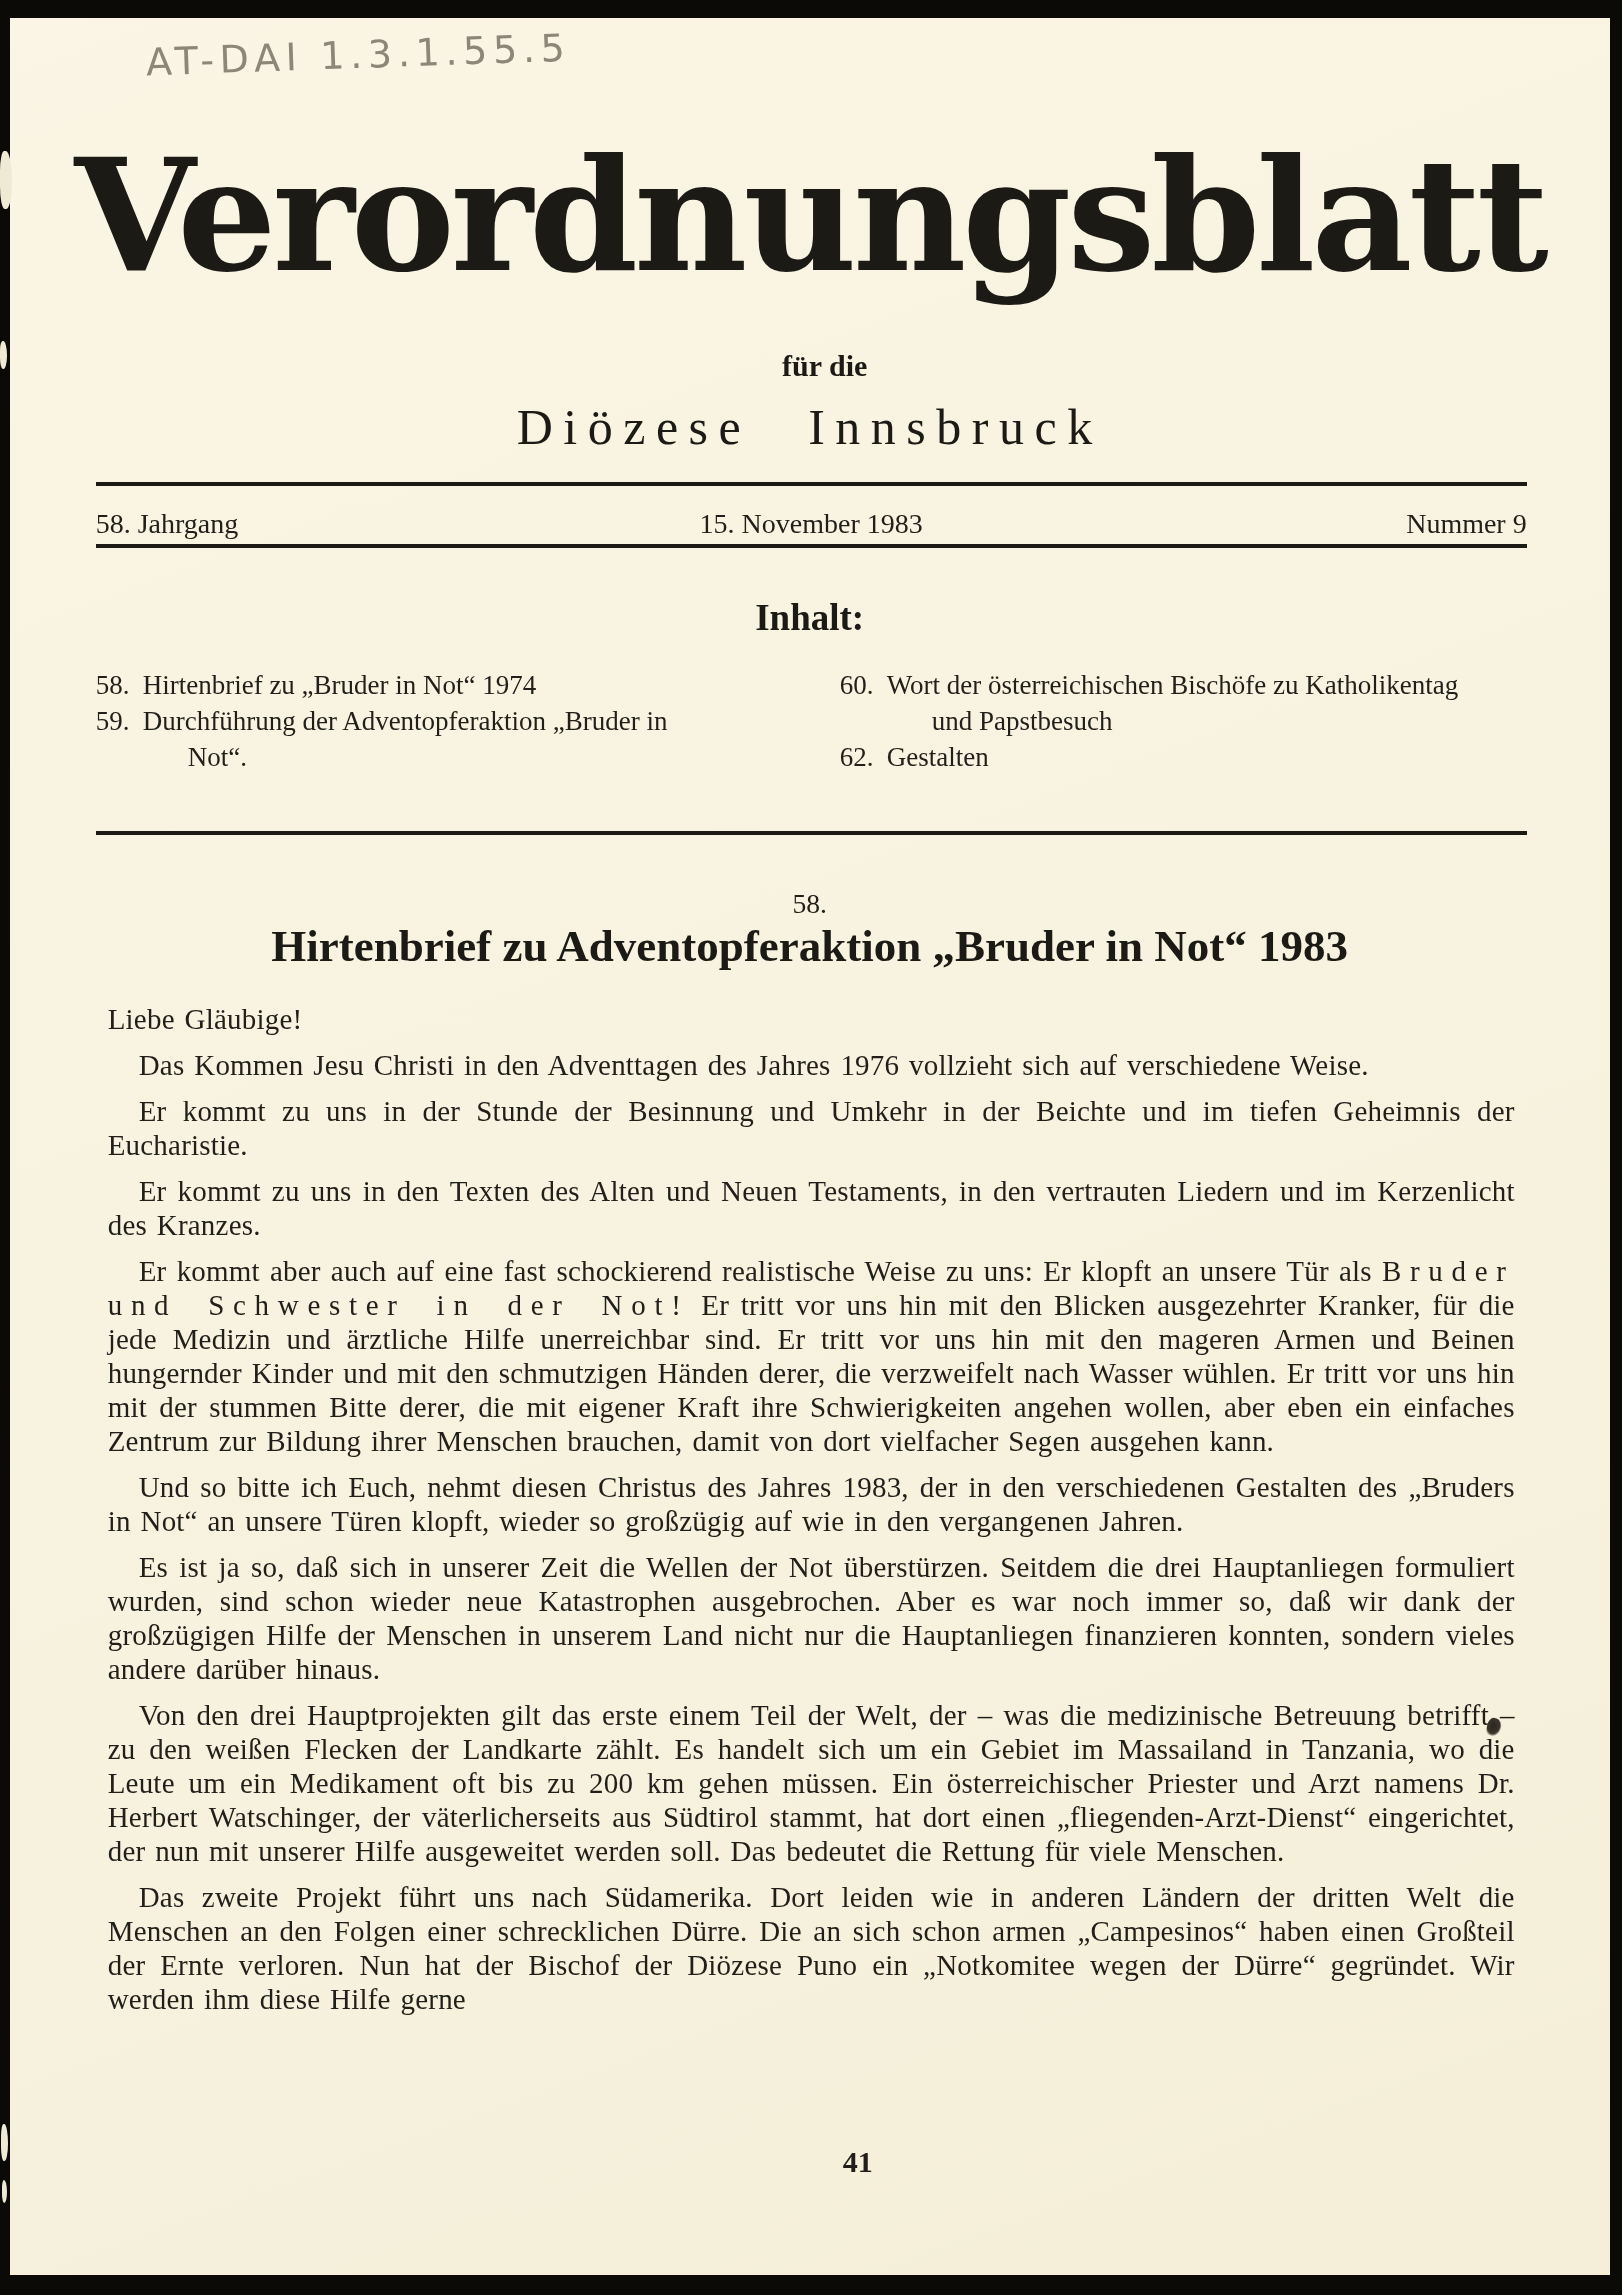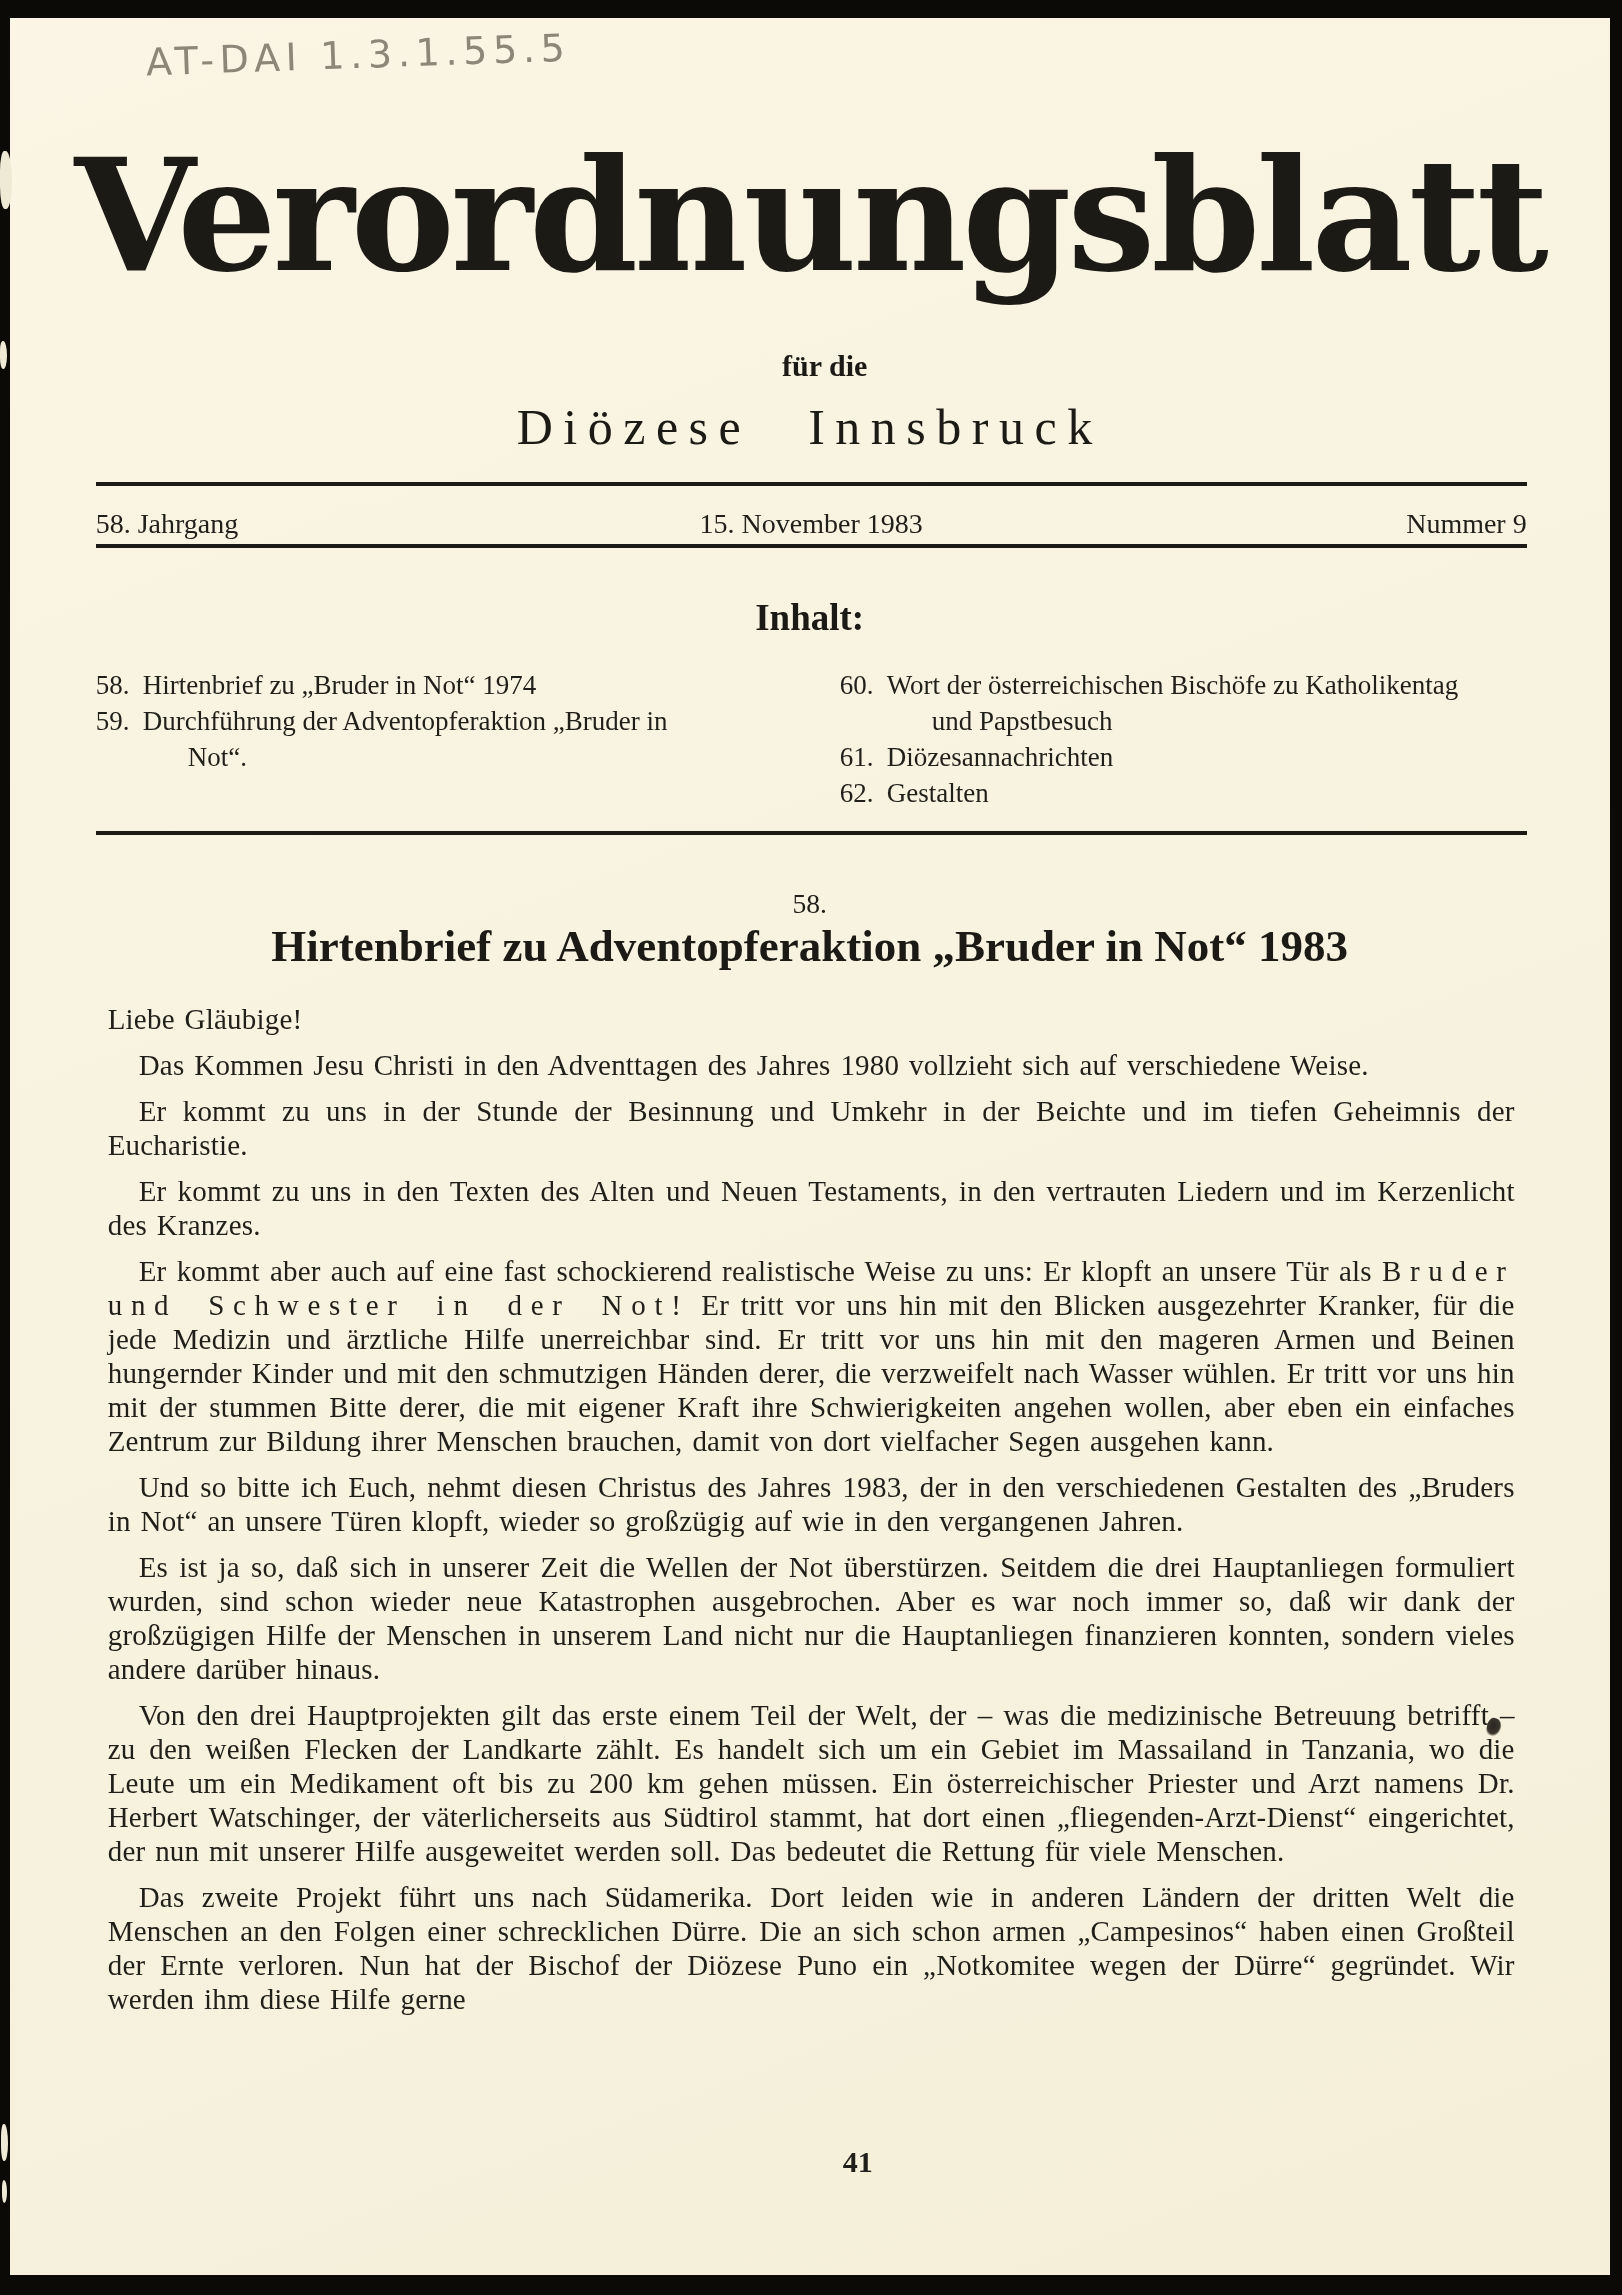--- a/index.html
+++ b/index.html
@@ -171,41 +171,35 @@
         </div>
       <div class="toc-col-right">
           <div class="toc-item">
             <span class="toc-num">60.</span>
             <span class="toc-text">
               <span class="toc-line">Wort der österreichischen Bischöfe zu Katholikentag</span>
               <span class="toc-line cont">und Papstbesuch</span>
             </span>
           </div>
           <div class="toc-item">
-            <span class="toc-num">61.</span>
-            <span class="toc-text">
-              <span class="toc-line">Diözesannachrichten</span>
-            </span>
-          </div>
-          <div class="toc-item">
             <span class="toc-num">62.</span>
             <span class="toc-text">
               <span class="toc-line">Gestalten</span>
             </span>
           </div>
         </div>
     </div>
     <div class="rule rule-3"></div>
 
     <div class="article-number">58.</div>
     <div class="article-title">Hirtenbrief zu Adventopferaktion „Bruder in Not“ 1983</div>
 
     <div class="article-body">
         <p class="noindent"><span>Liebe Gläubige!</span></p>
-        <p class=""><span>Das Kommen Jesu Christi in den Adventtagen des Jahres 1980 vollzieht sich auf verschiedene Weise.</span></p>
+        <p class=""><span>Das Kommen Jesu Christi in den Adventtagen des Jahres 1976 vollzieht sich auf verschiedene Weise.</span></p>
         <p class=""><span>Er kommt zu uns in der Stunde der Besinnung und Umkehr in der Beichte und im tiefen Geheimnis der Eucharistie.</span></p>
         <p class=""><span>Er kommt zu uns in den Texten des Alten und Neuen Testaments, in den vertrauten Liedern und im Kerzenlicht des Kranzes.</span></p>
         <p class=""><span>Er kommt aber auch auf eine fast schockierend realistische Weise zu uns: Er klopft an unsere Tür als </span><span class="sperr">Bruder und Schwester in der Not!</span><span> Er tritt vor uns hin mit den Blicken ausgezehrter Kranker, für die jede Medizin und ärztliche Hilfe unerreichbar sind. Er tritt vor uns hin mit den mageren Armen und Beinen hungernder Kinder und mit den schmutzigen Händen derer, die verzweifelt nach Wasser wühlen. Er tritt vor uns hin mit der stummen Bitte derer, die mit eigener Kraft ihre Schwierigkeiten angehen wollen, aber eben ein einfaches Zentrum zur Bildung ihrer Menschen brauchen, damit von dort vielfacher Segen ausgehen kann.</span></p>
         <p class=""><span>Und so bitte ich Euch, nehmt diesen Christus des Jahres 1983, der in den verschiedenen Gestalten des „Bruders in Not“ an unsere Türen klopft, wieder so großzügig auf wie in den vergangenen Jahren.</span></p>
         <p class=""><span>Es ist ja so, daß sich in unserer Zeit die Wellen der Not überstürzen. Seitdem die drei Hauptanliegen formuliert wurden, sind schon wieder neue Katastrophen ausgebrochen. Aber es war noch immer so, daß wir dank der großzügigen Hilfe der Menschen in unserem Land nicht nur die Hauptanliegen finanzieren konnten, sondern vieles andere darüber hinaus.</span></p>
         <p class=""><span>Von den drei Hauptprojekten gilt das erste einem Teil der Welt, der – was die medizinische Betreuung betrifft – zu den weißen Flecken der Landkarte zählt. Es handelt sich um ein Gebiet im Massailand in Tanzania, wo die Leute um ein Medikament oft bis zu 200 km gehen müssen. Ein österreichischer Priester und Arzt namens Dr. Herbert Watschinger, der väterlicherseits aus Südtirol stammt, hat dort einen „fliegenden-Arzt-Dienst“ eingerichtet, der nun mit unserer Hilfe ausgeweitet werden soll. Das bedeutet die Rettung für viele Menschen.</span></p>
         <p class=""><span>Das zweite Projekt führt uns nach Südamerika. Dort leiden wie in anderen Ländern der dritten Welt die Menschen an den Folgen einer schrecklichen Dürre. Die an sich schon armen „Campesinos“ haben einen Großteil der Ernte verloren. Nun hat der Bischof der Diözese Puno ein „Notkomitee wegen der Dürre“ gegründet. Wir werden ihm diese Hilfe gerne</span></p>
       </div>
 
     <div class="page-number">41</div>

